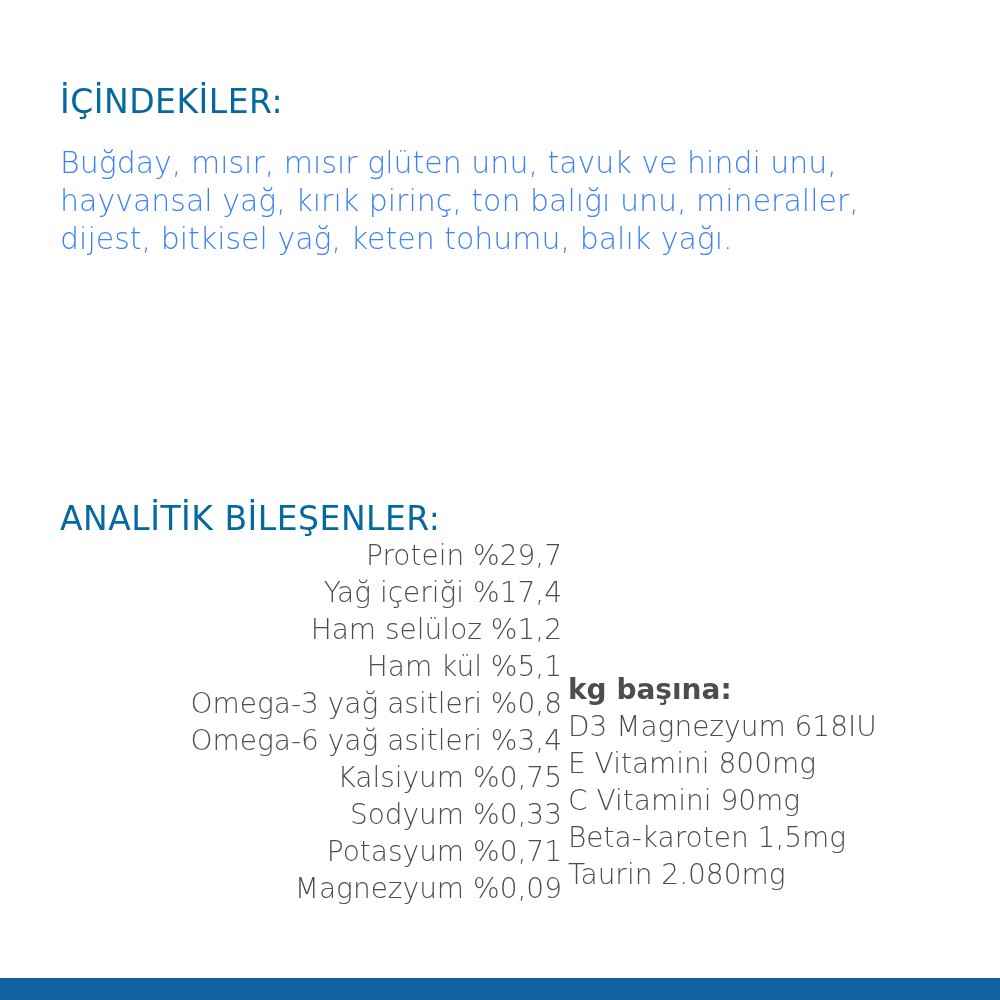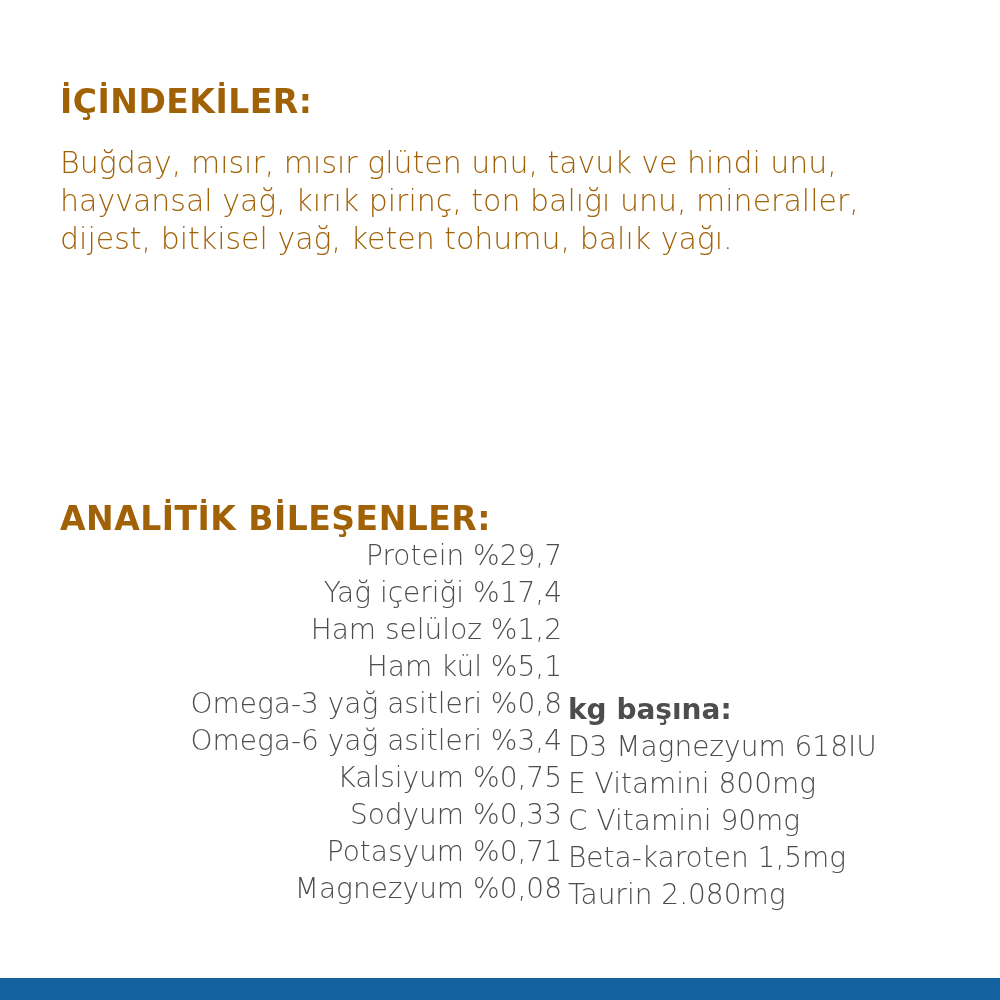--- a/index.html
+++ b/index.html
@@ -15,38 +15,38 @@
     position: relative;
   }
   .page {
     position: absolute;
     inset: 0;
     width: 1000px;
     height: 1000px;
     box-sizing: border-box;
   }
   .section-title {
-    color: #a16207;
-    font-weight: bold;
+    color: #0369a1;
+    font-weight: normal;
     letter-spacing: 0.5px;
   }
   #ingredients-title {
     position: absolute;
     left: 60px;
     top: 55px;
     font-size: 33px;
   }
   #ingredients-text {
     position: absolute;
     left: 60px;
     top: 120px;
     width: 890px;
     font-size: 30px;
     line-height: 1.27;
-    color: #a16207;
+    color: #3b82f6;
     font-weight: 300;
     margin-top: 24px;
   }
   #analytical-title {
     position: absolute;
     left: 60px;
     top: 472px;
     font-size: 33px;
     text-align: center;
   }
@@ -67,21 +67,20 @@
     left: 568px;
     top: 672px;
     width: 400px;
   }
   .col .row {
     white-space: nowrap;
   }
   #vitamins-heading {
     font-weight: bold;
     color: #4d4d4f;
-    margin-top: 20px;
   }
   #footer-bar {
     position: absolute;
     left: 0;
     bottom: 0;
     width: 1000px;
     height: 22px;
     background: #1461a0;
   }
 </style>
@@ -99,21 +98,21 @@
   <div class="col" id="analytical-col">
     <div class="row">Protein %29,7</div>
     <div class="row">Yağ içeriği %17,4</div>
     <div class="row">Ham selüloz %1,2</div>
     <div class="row">Ham kül %5,1</div>
     <div class="row">Omega-3 yağ asitleri %0,8</div>
     <div class="row">Omega-6 yağ asitleri %3,4</div>
     <div class="row">Kalsiyum %0,75</div>
     <div class="row">Sodyum %0,33</div>
     <div class="row">Potasyum %0,71</div>
-    <div class="row">Magnezyum %0,08</div>
+    <div class="row">Magnezyum %0,09</div>
   </div>
 
   <div class="col" id="vitamins-col">
     <div class="row" id="vitamins-heading">kg başına:</div>
     <div class="row">D3 Magnezyum 618IU</div>
     <div class="row">E Vitamini 800mg</div>
     <div class="row">C Vitamini 90mg</div>
     <div class="row">Beta-karoten 1,5mg</div>
     <div class="row">Taurin 2.080mg</div>
   </div>

